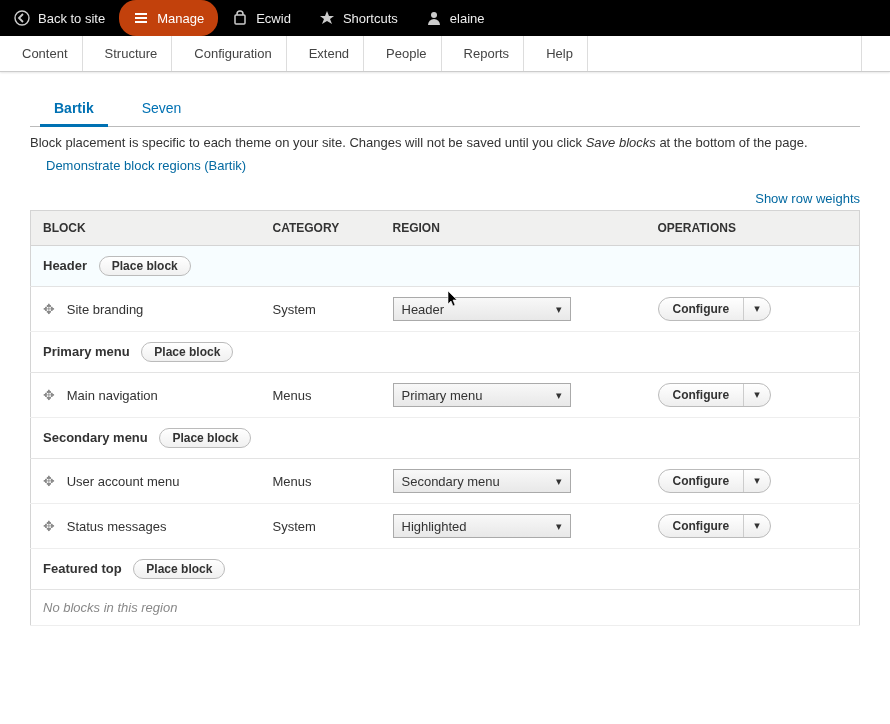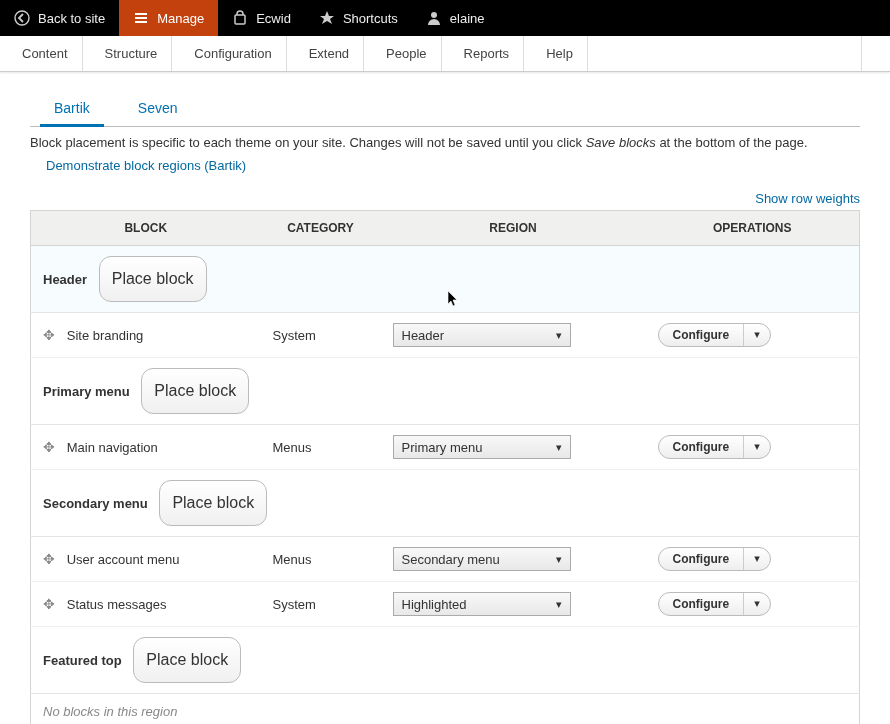--- a/index.html
+++ b/index.html
@@ -20,20 +20,21 @@
     align-items: stretch;
   }
   .toolbar .tb-item {
     display: flex;
     align-items: center;
     padding: 0 14px;
     gap: 8px;
     cursor: pointer;
     font-size: 13px;
     color: #eee;
+    border-radius: 17px;
   }
   .toolbar .tb-item.active {
     background: #c2410c;
     color: #fff;
   }
   .toolbar .tb-icon { display:inline-flex; width:16px; height:16px; }
   
   .adminmenu {
     display: flex;
     align-items: stretch;
@@ -61,21 +62,21 @@
     margin-top: 10px;
   }
   .tabs .tab {
     padding: 10px 24px;
     font-size: 14px;
     color: #0071b3;
     cursor: pointer;
     position: relative;
   }
   .tabs .tab.active {
-    font-weight: normal;
+    font-weight: bold;
   }
   .tabs .tab.active::after {
     content: "";
     position: absolute;
     left: 10px; right: 10px; bottom: -1px;
     height: 3px;
     background: #0071b3;
   }
   .breadcrumb {
     margin: 24px 0 8px 0;
@@ -90,21 +91,21 @@
     margin-top: 18px;
     margin-bottom: 4px;
   }
   table.blocks {
     width: 100%;
     border-collapse: collapse;
     border: 1px solid #d4d4d4;
   }
   table.blocks thead th {
     background: #f0f0ef;
-    text-align: center;
+    text-align: left;
     padding: 10px 12px;
     font-size: 12px;
     font-weight: bold;
     border-bottom: 1px solid #d4d4d4;
     color: #333;
   }
   table.blocks td {
     padding: 10px 12px;
     border-bottom: 1px solid #eee;
     vertical-align: middle;
@@ -113,26 +114,26 @@
     background: #f7fdff;
     font-weight: bold;
     border-bottom: 1px solid #e3e3e3;
   }
   tr.section-row td {
     font-weight: bold;
     border-bottom: 1px solid #e3e3e3;
   }
   .pill {
     display: inline-block;
-    padding: 13px 12px;
+    padding: 2px 12px;
     border: 1px solid #bbb;
     border-radius: 12px;
     background: linear-gradient(#fff, #f0f0f0);
-    font-weight: normal;
-    font-size: 16px;
+    font-weight: bold;
+    font-size: 12px;
     cursor: pointer;
     margin-left: 8px;
     color: #333;
   }
   .drag-cell {
     display: flex;
     align-items: center;
     gap: 12px;
   }
   .drag-handle {

